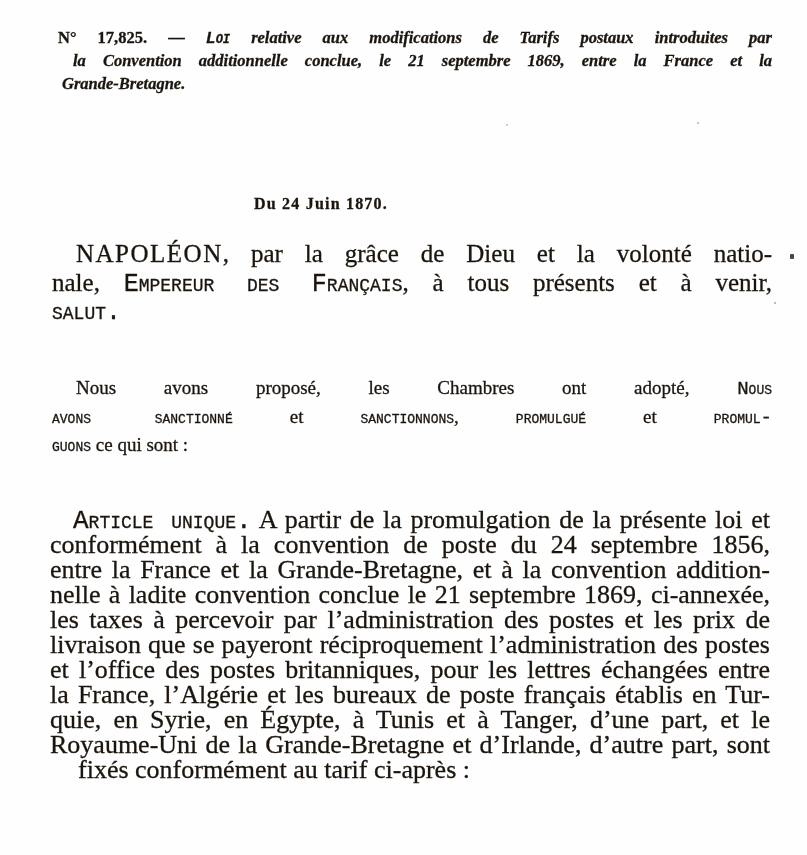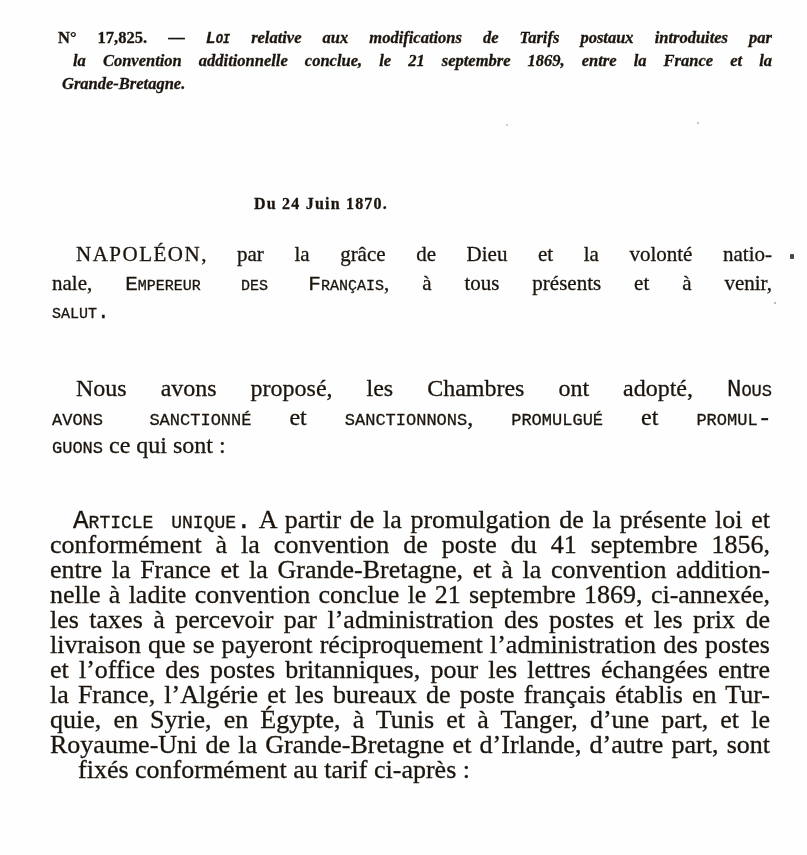--- a/index.html
+++ b/index.html
@@ -26,28 +26,28 @@
   .h2 { left: 73px; top: 50px;  width: 699px; }
   .h3 { left: 62px; top: 73px;  width: 699px; text-align: left; }
 
   
   .date {
     left: 0; top: 147px; width: 642px;
     text-align: center; font-weight: 700; font-size: 16px; letter-spacing: 1.2px; margin-top: 48px;
   }
 
   
-  .pre { font-size: 21px; line-height: 28.5px; }
+  .pre { font-size: 25px; line-height: 28.5px; }
   .p1 { left: 52px; top: 240px;   width: 720px; text-indent: 24px; }
   .p2 { left: 52px; top: 268.5px; width: 720px; }
   .p3 { left: 52px; top: 297px;   width: 720px; }
   .name { letter-spacing: 1.5px; }
 
   
-  .en { font-size: 24px; line-height: 28.5px; }
+  .en { font-size: 19px; line-height: 28.5px; }
   .e1 { left: 52px; top: 374px;   width: 720px; text-indent: 24px; }
   .e2 { left: 52px; top: 402.5px; width: 720px; }
   .e3 { left: 52px; top: 431px;   width: 720px; }
 
   
   .art { font-size: 26px; line-height: 25px; }
   .a1  { left: 50px; top: 507px; width: 720px; text-indent: 23px; }
   .a2  { left: 50px; top: 532px; width: 720px; }
   .a3  { left: 50px; top: 557px; width: 720px; }
   .a4  { left: 50px; top: 582px; width: 720px; }
@@ -79,21 +79,21 @@
 
   <div class="blk pre p1 j"><span class="name">NAPOLÉON</span><span>, par la grâce de Dieu et la volonté natio-</span></div>
   <div class="blk pre p2 j"><span>nale, </span><span class="sc">Empereur des Français</span><span>, à tous présents et à venir,</span></div>
   <div class="blk pre p3"><span class="sc">salut.</span></div>
 
   <div class="blk en e1 j"><span>Nous avons proposé, les Chambres ont adopté, </span><span class="sc">Nous</span></div>
   <div class="blk en e2 j"><span class="sc">avons sanctionné</span><span> et </span><span class="sc">sanctionnons</span><span>, </span><span class="sc">promulgué</span><span> et </span><span class="sc">promul-</span></div>
   <div class="blk en e3"><span class="sc">guons</span><span> ce qui sont :</span></div>
 
   <div class="blk art a1 j"><span class="sc">Article unique.</span><span> A partir de la promulgation de la présente loi et</span></div>
-  <div class="blk art a2 j">conformément à la convention de poste du 41 septembre 1856,</div>
+  <div class="blk art a2 j">conformément à la convention de poste du 24 septembre 1856,</div>
   <div class="blk art a3 j">entre la France et la Grande-Bretagne, et à la convention addition-</div>
   <div class="blk art a4 j">nelle à ladite convention conclue le 21 septembre 1869, ci-annexée,</div>
   <div class="blk art a5 j">les taxes à percevoir par l’administration des postes et les prix de</div>
   <div class="blk art a6 j">livraison que se payeront réciproquement l’administration des postes</div>
   <div class="blk art a7 j">et l’office des postes britanniques, pour les lettres échangées entre</div>
   <div class="blk art a8 j">la France, l’Algérie et les bureaux de poste français établis en Tur-</div>
   <div class="blk art a9 j">quie, en Syrie, en Égypte, à Tunis et à Tanger, d’une part, et le</div>
   <div class="blk art a10 j">Royaume-Uni de la Grande-Bretagne et d’Irlande, d’autre part, sont</div>
   <div class="blk art a11">fixés conformément au tarif ci-après :</div>
 

